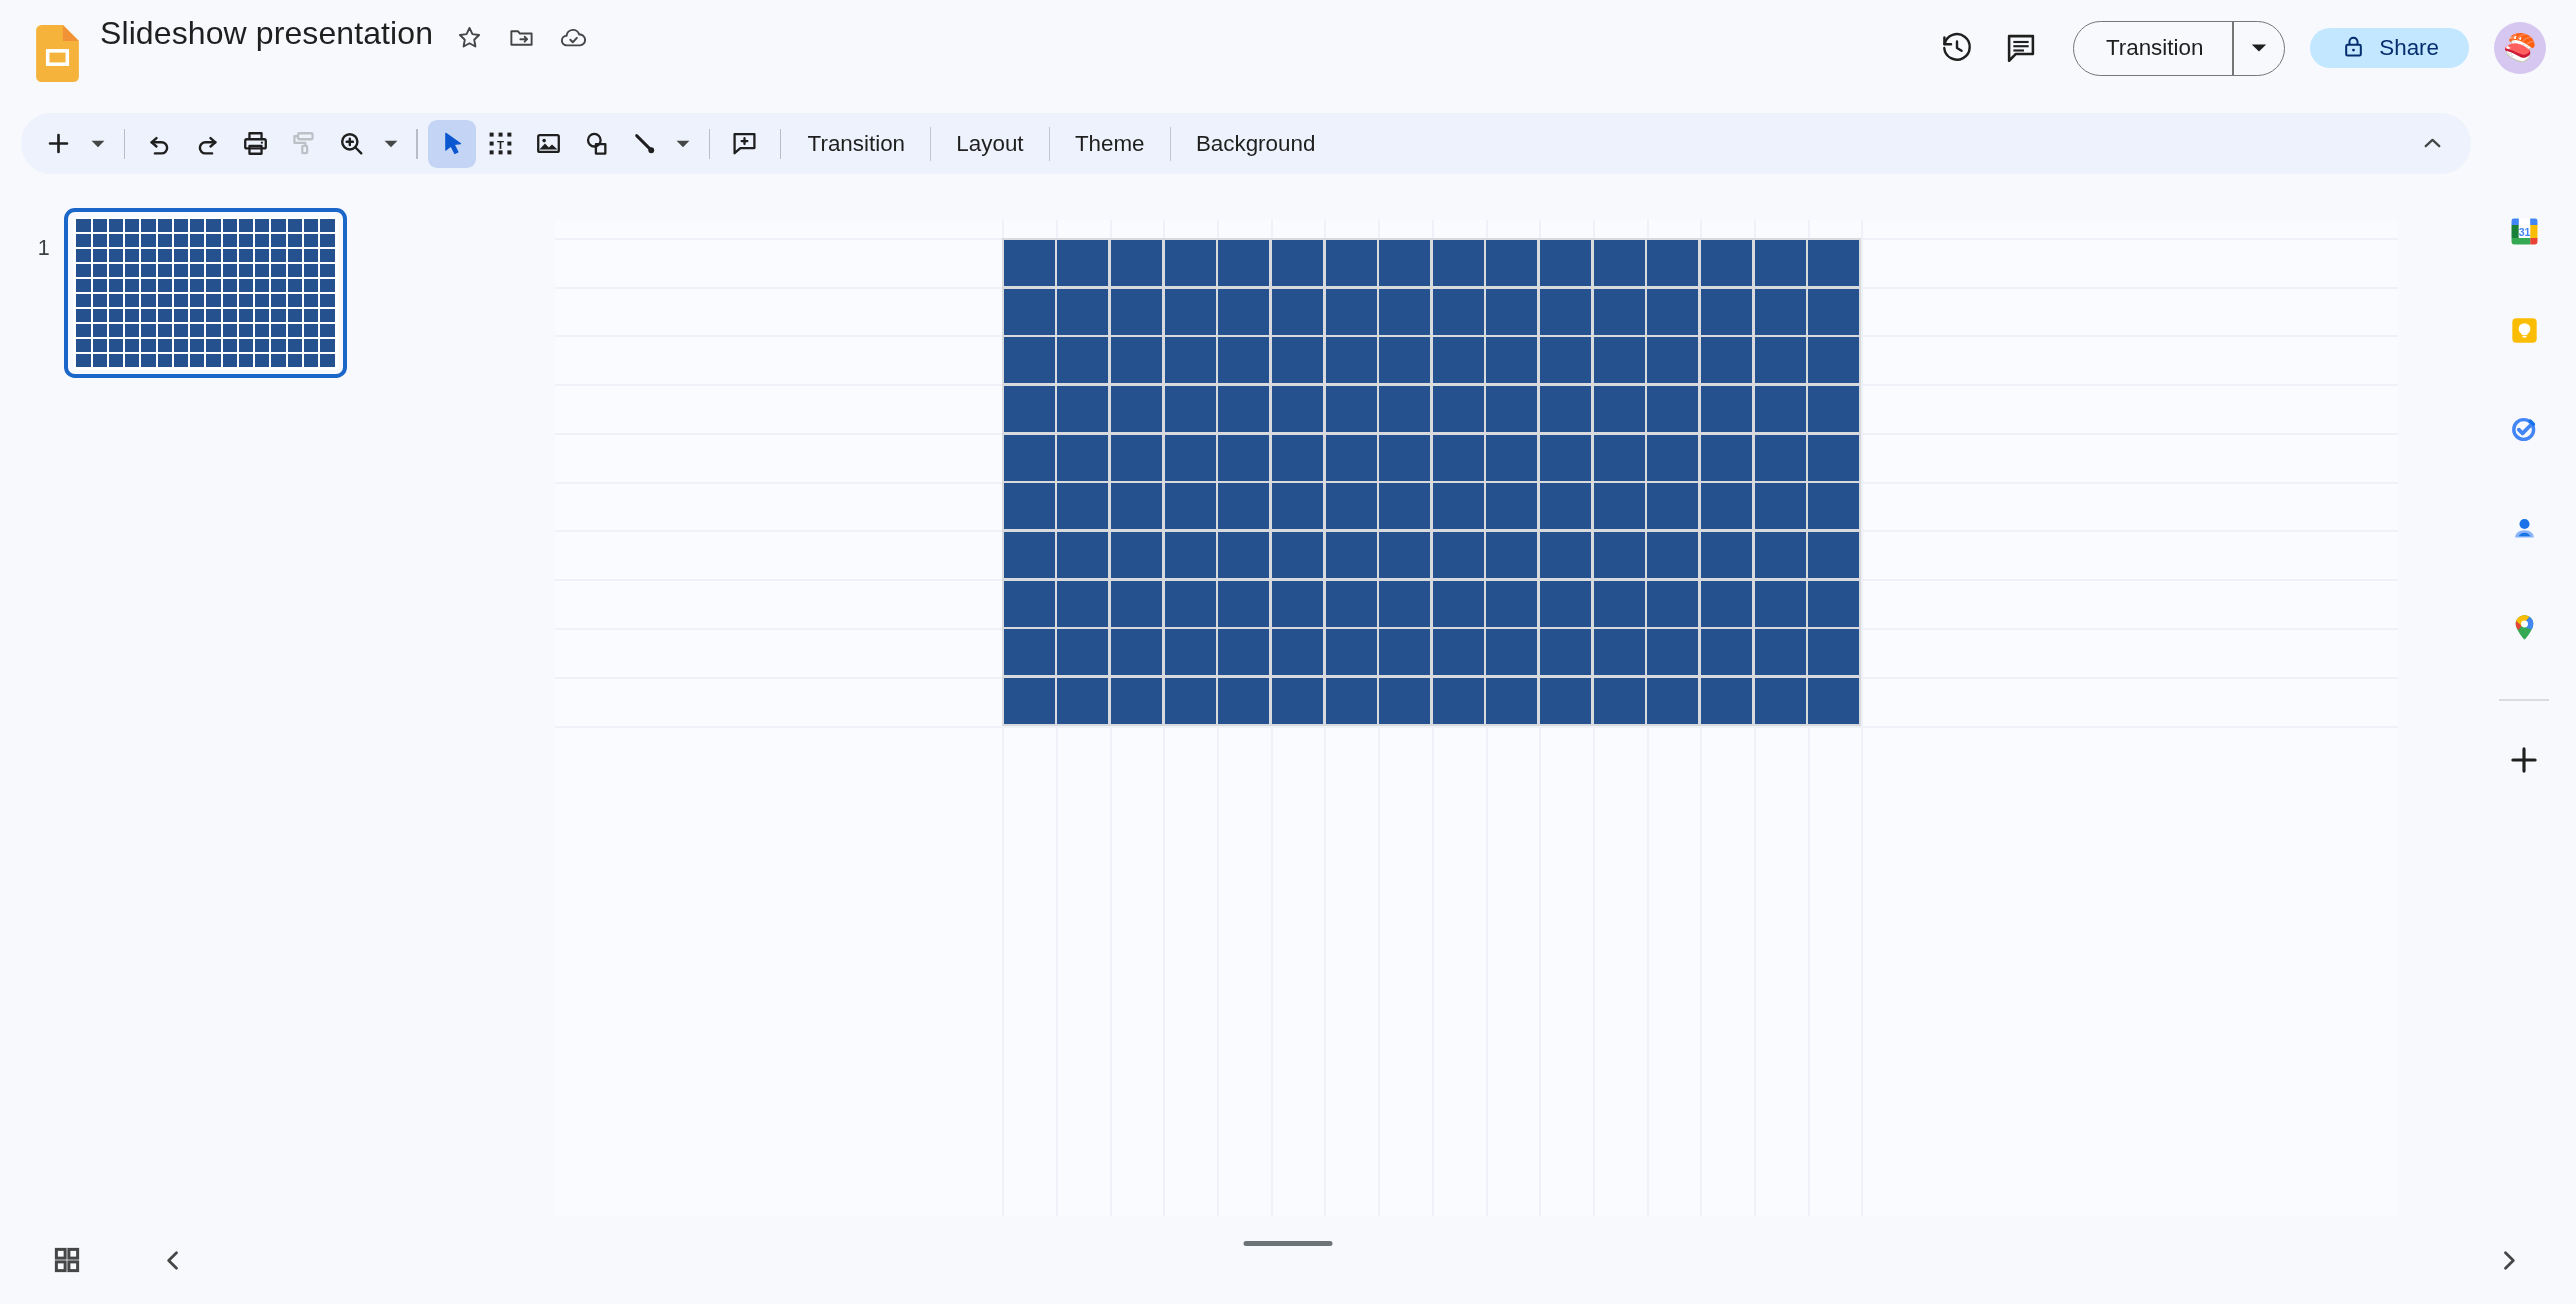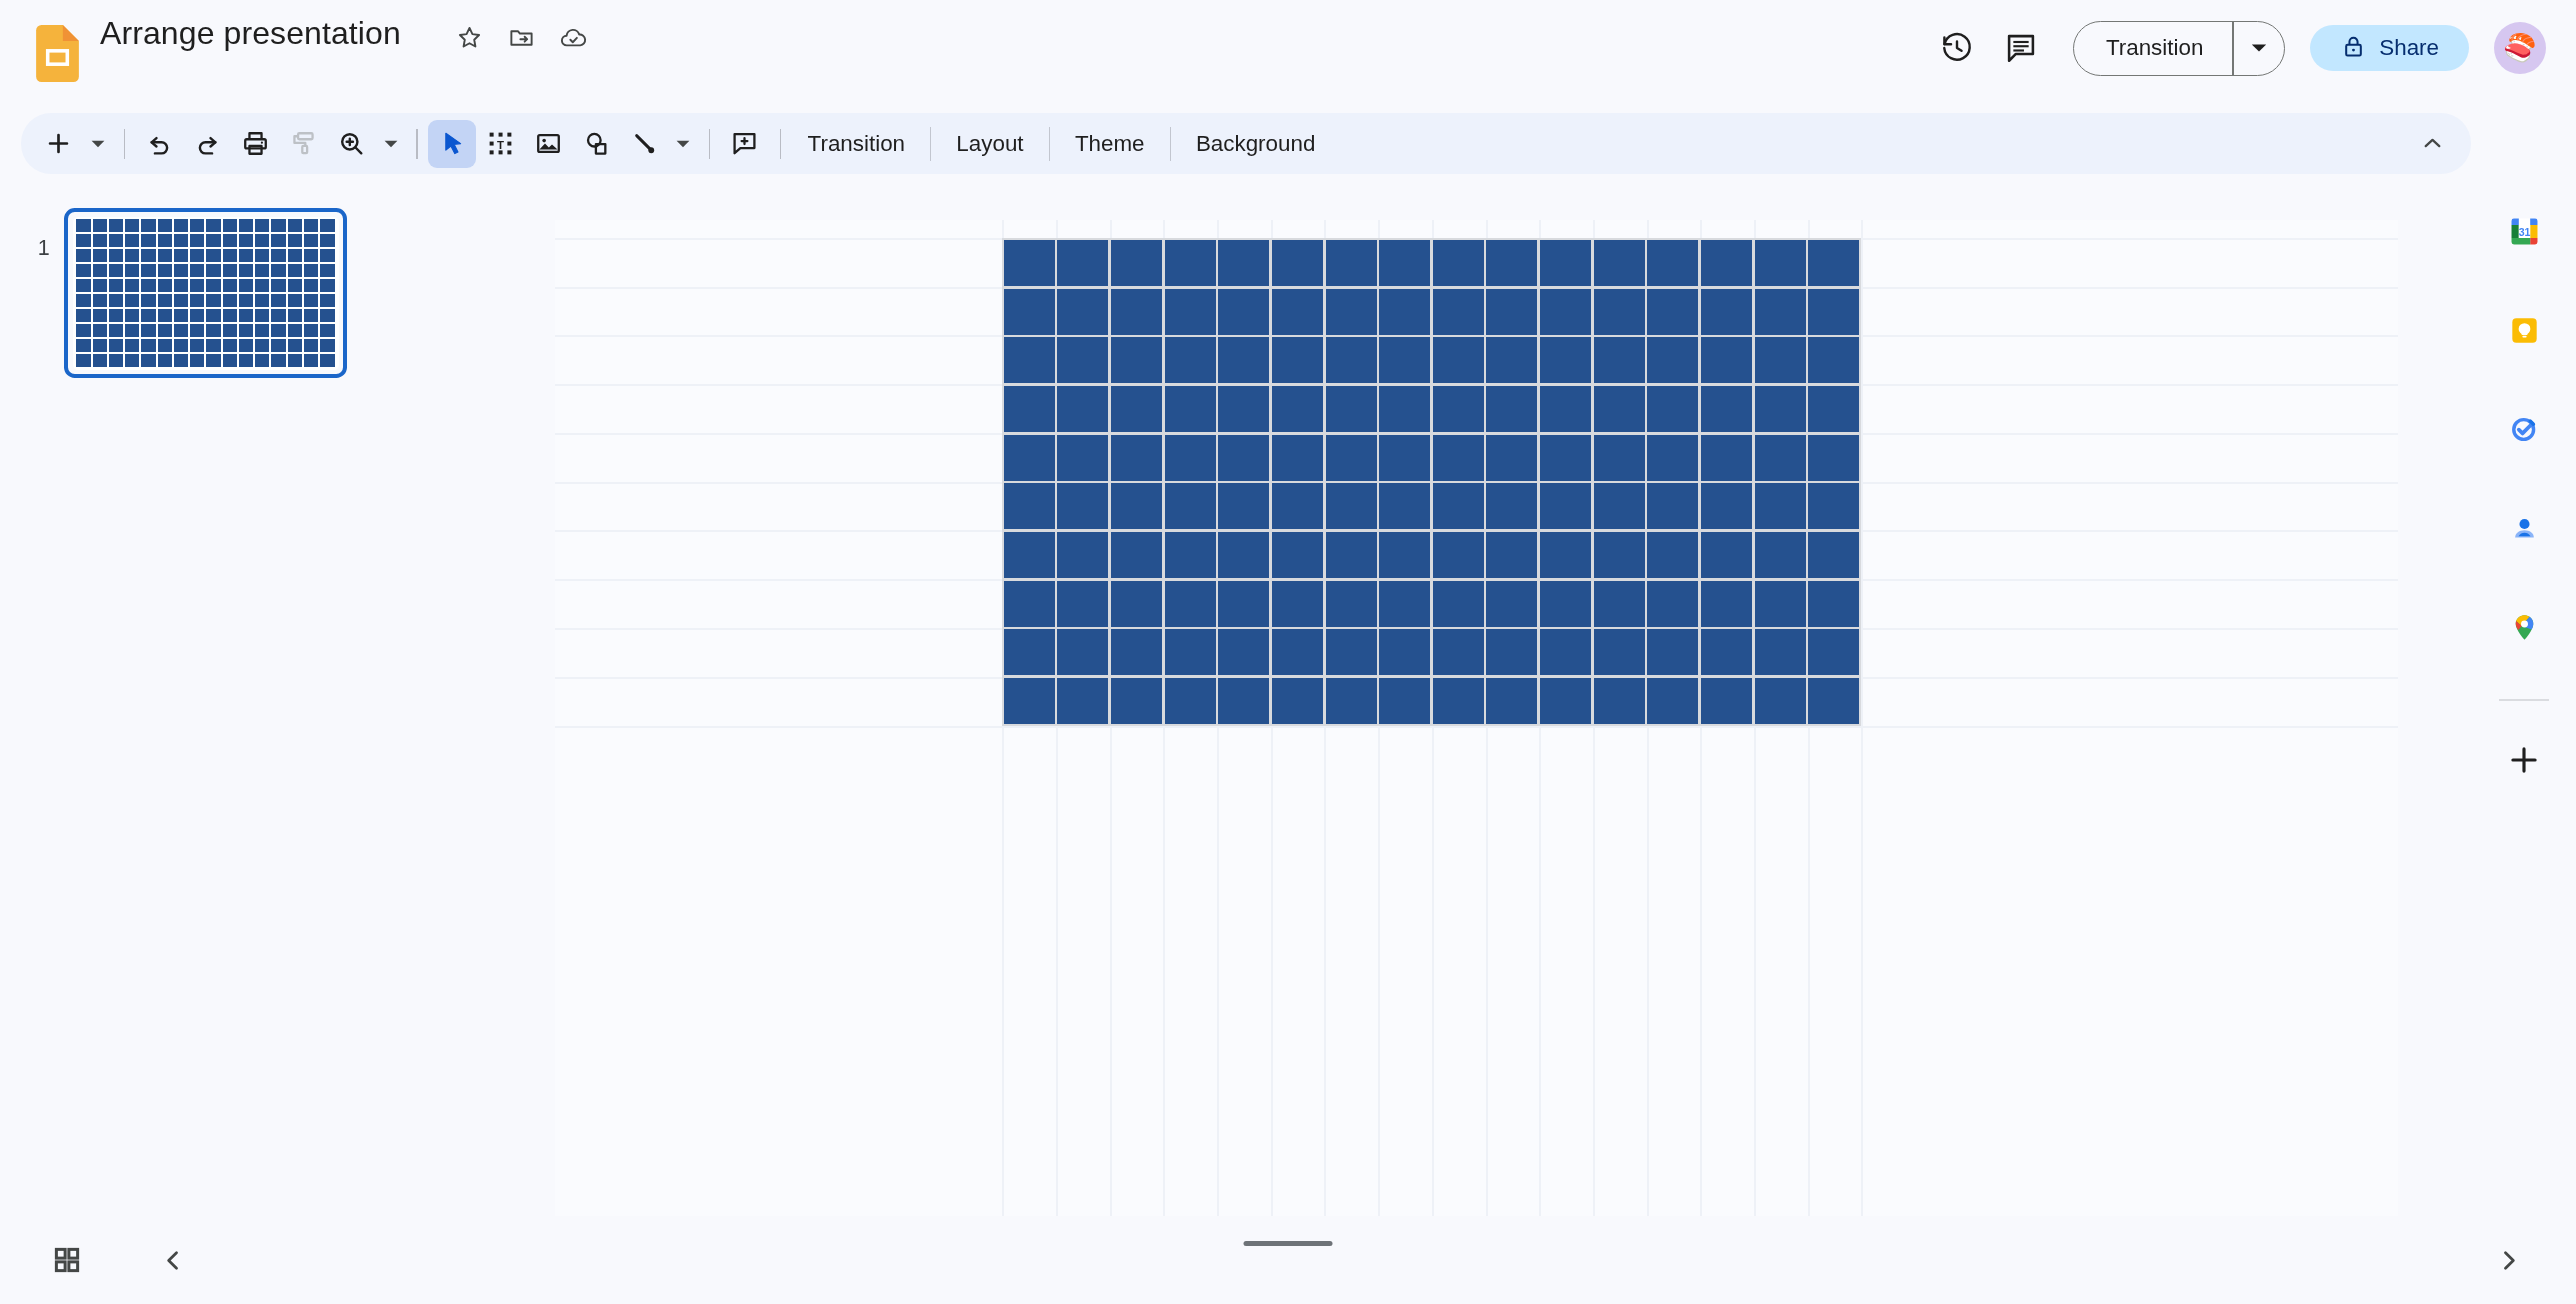--- a/index.html
+++ b/index.html
@@ -113,21 +113,21 @@
     width: 1.4px; background: #747775;
   }
   .slideshow-arrow {
     display: flex; align-items: center; justify-content: center;
     width: 50px;
   }
 
   .share-btn {
     display: flex; align-items: center;
     gap: 12.5px;
-    height: 46px;
+    height: 40px;
     padding: 0 30px;
     margin-left: 25px;
     background: #c2e7ff;
     border-radius: 30px;
     cursor: pointer;
     white-space: nowrap;
     text-align: right;
   }
   .share-label {
     font-size: 22.4px;
@@ -362,21 +362,21 @@
   <div class="app-logo">
     <svg width="43" height="57" viewBox="0 0 48 64">
       <path d="M6 0h24l18 18v40a6 6 0 0 1-6 6H6a6 6 0 0 1-6-6V6a6 6 0 0 1 6-6z" fill="#f5b33c"></path>
       <path d="M30 0l18 18H30V0z" fill="#f09235"></path>
       <rect x="11" y="27" width="26" height="19" fill="#ffffff"></rect>
       <rect x="15" y="31" width="18" height="11" fill="#f5b33c"></rect>
     </svg>
   </div>
 
   <div class="title-block">
-    <div class="doc-title">Arrange presentation</div>
+    <div class="doc-title">Slideshow presentation</div>
   </div>
 
   <div class="title-icons">
     <div class="ticon">
       <svg width="27" height="27" viewBox="0 0 24 24" fill="none" stroke="#444746" stroke-width="1.7" stroke-linejoin="round">
         <path d="M12 3.5l2.6 5.5 5.9.8-4.3 4.2 1.05 6-5.25-2.9-5.25 2.9L7.8 14 3.5 9.8l5.9-.8z"></path>
       </svg>
     </div>
     <div class="ticon">
       <svg width="27" height="27" viewBox="0 0 24 24" fill="none" stroke="#444746" stroke-width="1.7" stroke-linejoin="round">

